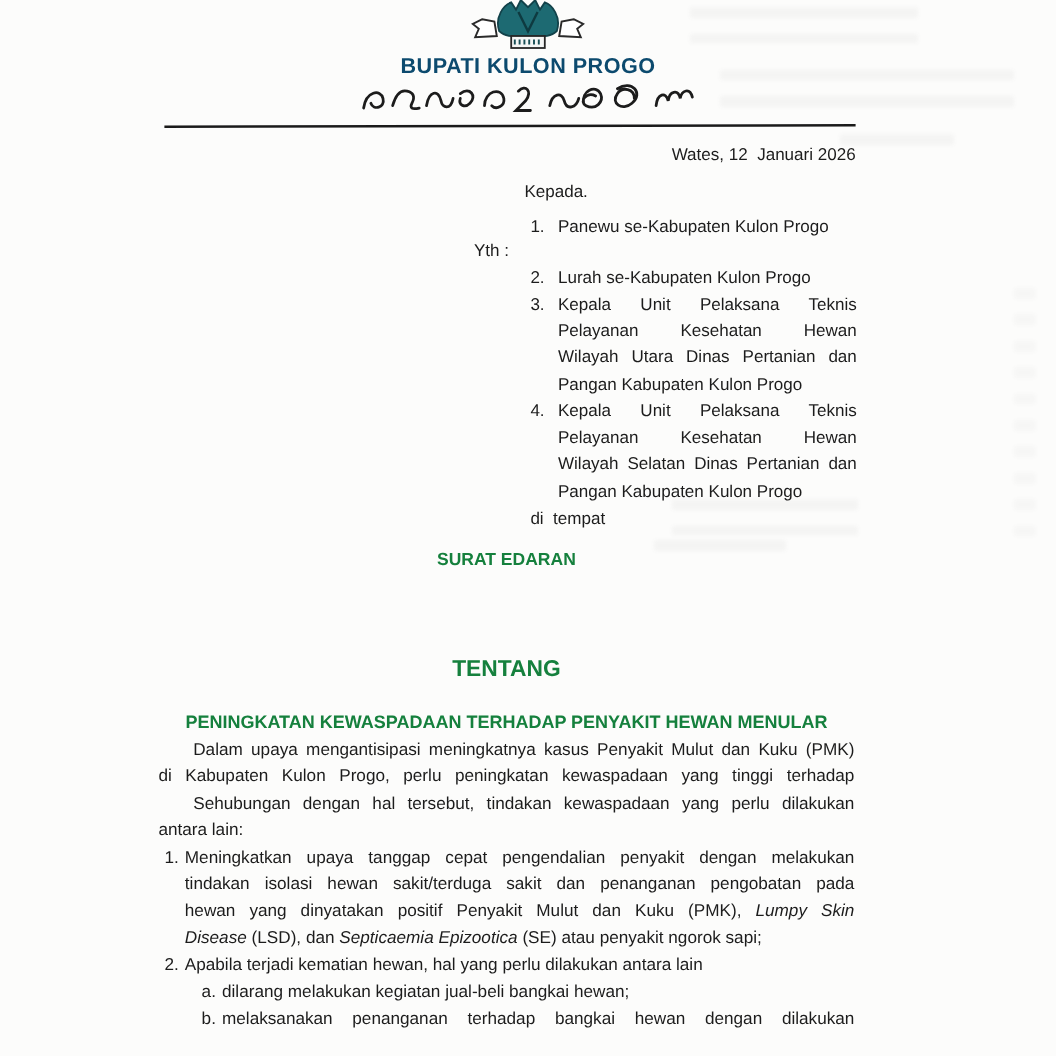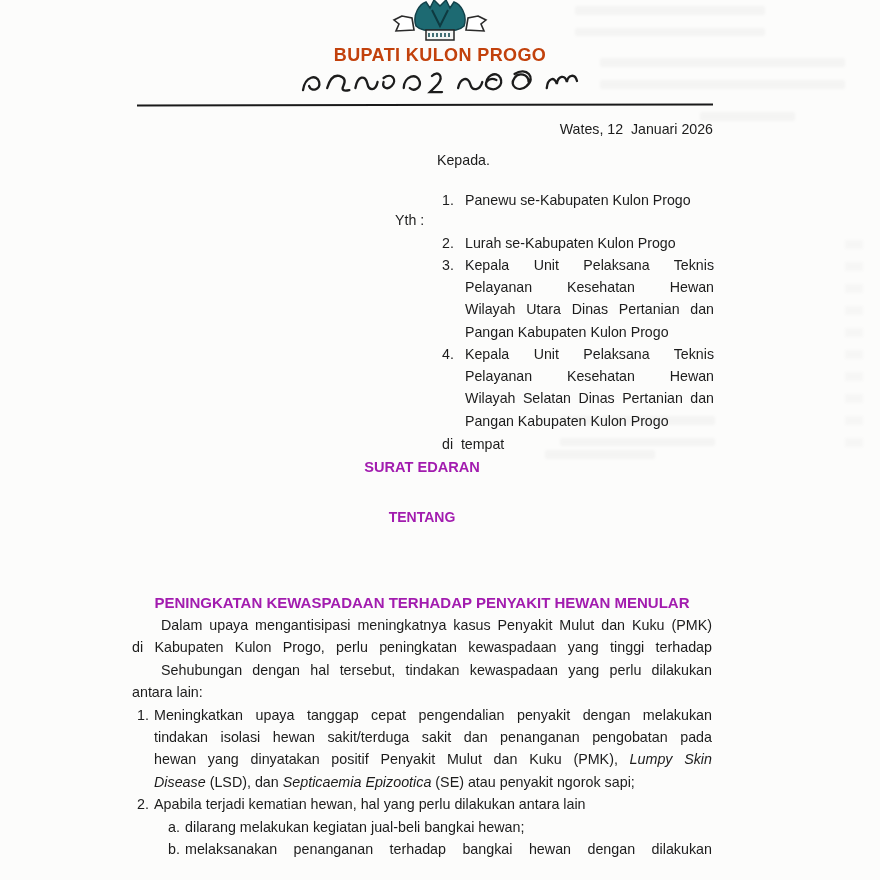--- a/index.html
+++ b/index.html
@@ -27,52 +27,52 @@
   .a2{left:600px;top:58px;width:245px;height:44px;}
   .a3{left:700px;top:112px;width:95px;height:18px;}
   .a4{left:560px;top:416px;width:155px;height:30px;}
   .a5{left:545px;top:450px;width:110px;height:14px;}
   .a6{left:845px;top:240px;width:18px;height:220px;opacity:0.05;}
 
   .emblem{position:absolute;left:392px;top:0;width:96px;height:44px;}
   .office{
     position:absolute;left:0;top:45px;width:880px;
     text-align:center;font-weight:bold;font-size:18px;letter-spacing:.4px;
-    color:#c2410c;
+    color:#0c4a6e;
   }
   .jav{position:absolute;left:299px;top:63px;width:282px;height:38px;}
   .rule{
     position:absolute;left:137px;top:104px;width:576px;height:2px;
     background:#1a1a1a;transform:rotate(-0.12deg);
   }
   .date{
     position:absolute;left:420px;top:121px;width:293px;
     text-align:right;font-size:14.2px;white-space:pre-wrap;
   }
 
   .recipients{
     position:absolute;left:395px;top:149px;width:319px;
     font-size:14.2px;line-height:22.25px;
   }
-  .kepada{margin-left:42px;margin-bottom:18px;}
+  .kepada{margin-left:42px;margin-bottom:7px;}
   .rrow{display:flex;}
   .rcol-yth{flex:0 0 47px;margin-top:20px;}
   .rcol-num{flex:0 0 23px;}
   .rcol-txt{flex:1;}
   .closing{flex:1;white-space:pre-wrap;margin-top:1px;}
 
   .jl{text-align:justify;text-align-last:justify;}
 
   .h-center{
     position:absolute;left:132px;width:580px;
-    text-align:center;font-weight:bold;color:#a21caf;
+    text-align:center;font-weight:bold;color:#15803d;
   }
   .doc-type{top:459px;font-size:14.6px;}
   .doc-num{top:482px;font-size:14.6px;}
-  .about{top:509px;font-size:14px;}
+  .about{top:547px;font-size:19px;}
   .subject{top:594px;font-size:15px;}
 
   .body{
     position:absolute;left:132px;top:614px;width:580px;
     font-size:14.3px;line-height:22.4px;
   }
   .bline{text-align:left;}
   .ind{text-indent:29px;}
   .li{display:flex;}
   .num{flex:0 0 22px;padding-left:5px;}

